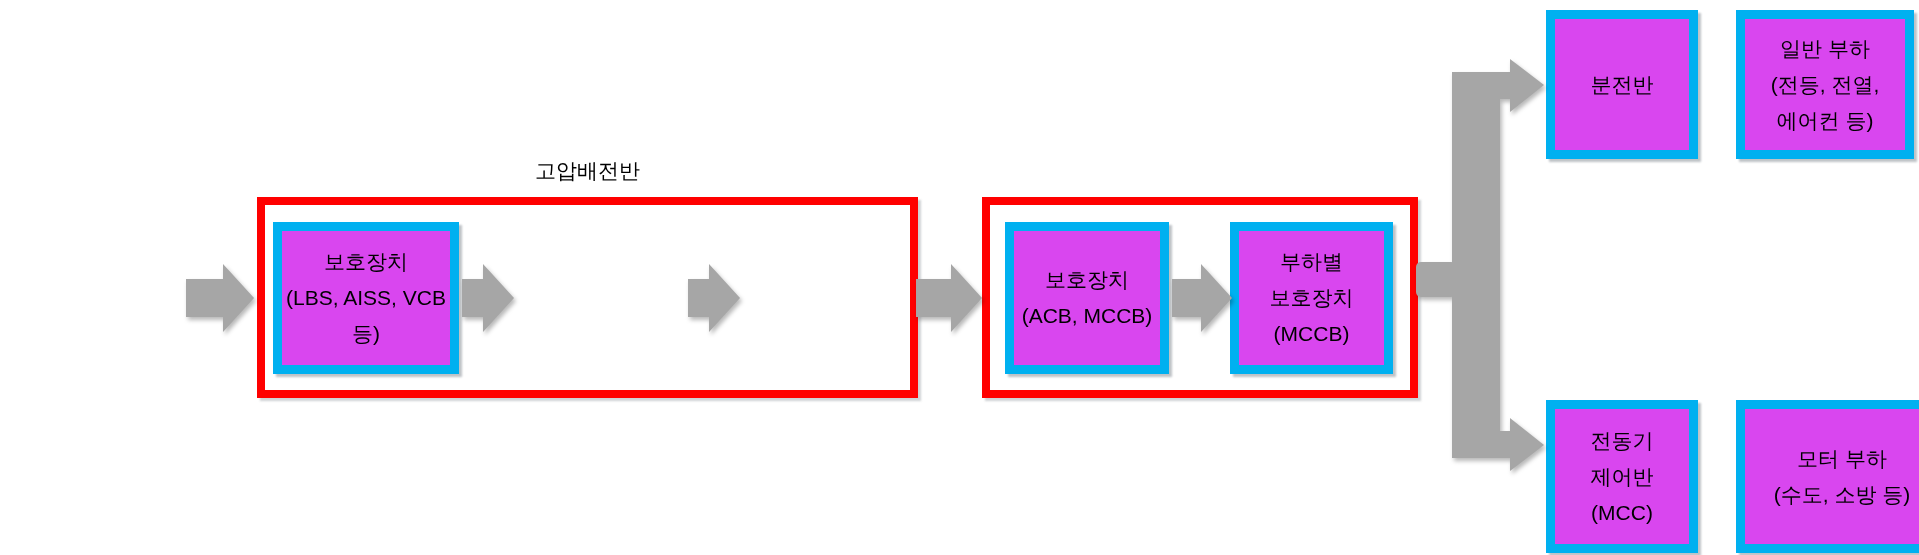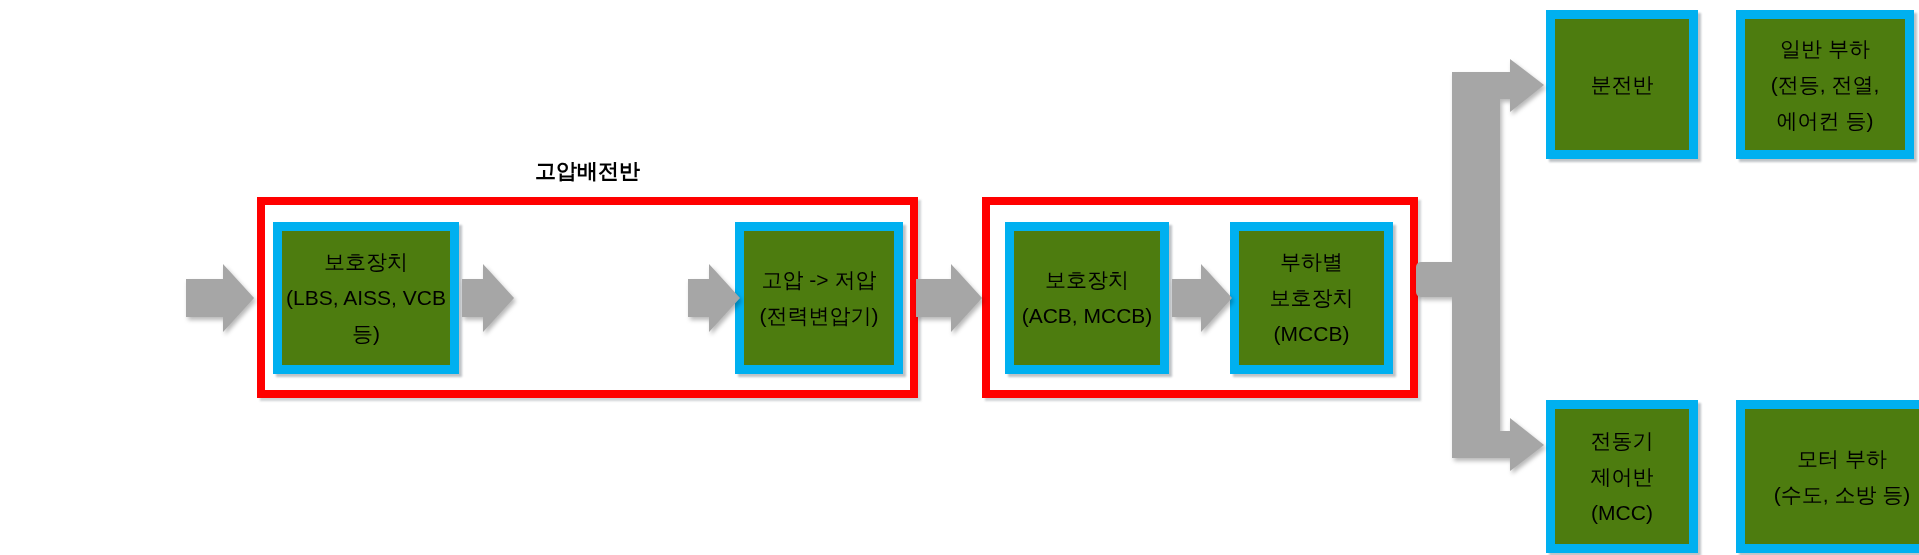--- a/index.html
+++ b/index.html
@@ -8,60 +8,56 @@
     --arrow:#A6A6A6;
     --text:#000000;
   }
   html,body{margin:0;padding:0;background:#fff;}
   body{font-family:"Liberation Sans","DejaVu Sans",sans-serif;}
   .canvas{
     position:relative;width:1919px;height:555px;background:#fff;overflow:hidden;
   }
   .bluebox{
     position:absolute;box-sizing:border-box;
-    border:9px solid var(--blue);background:#4d7c0f;
+    border:9px solid var(--blue);background:#d946ef;
     display:flex;align-items:center;justify-content:center;
     box-shadow:3px 3px 2px rgba(95,105,115,0.40);
   }
   .bluebox .lbl{
     white-space:pre-line;text-align:center;color:var(--text);
     font-size:21px;line-height:36px;
   }
   .redgroup{
     position:absolute;box-sizing:border-box;
     border:8px solid var(--red);background:transparent;
     box-shadow:3px 3px 2px rgba(95,105,115,0.30);
   }
   .group-title{
     position:absolute;text-align:center;color:var(--text);
-    font-size:21px;font-weight:bold;line-height:30px;
+    font-size:21px;font-weight:normal;line-height:30px;
   }
   .flow-svg{position:absolute;left:0;top:0;pointer-events:none;}
   .arr{fill:var(--arrow);}
   .shadowed{filter:drop-shadow(2px 3px 2px rgba(0,0,0,0.28));}
 </style>
 </head>
 <body>
 
 <div class="canvas">
 
   <div class="redgroup" style="left:257px;top:197px;width:661px;height:201px"></div>
   <div class="redgroup" style="left:982px;top:197px;width:436px;height:201px"></div>
 
   <div class="group-title" style="left:257px;top:156px;width:661px">고압배전반</div>
 
 
   <div class="bluebox" style="left:273px;top:222px;width:186px;height:152px">
     <span class="lbl">보호장치
 (LBS, AISS, VCB
 등)</span>
-  </div>
-  <div class="bluebox" style="left:735px;top:222px;width:168px;height:152px">
-    <span class="lbl">고압 -&gt; 저압
-(전력변압기)</span>
   </div>
 
   <div class="bluebox" style="left:1005px;top:222px;width:164px;height:152px">
     <span class="lbl">보호장치
 (ACB, MCCB)</span>
   </div>
   <div class="bluebox" style="left:1230px;top:222px;width:163px;height:152px">
     <span class="lbl">부하별
 보호장치
 (MCCB)</span>

